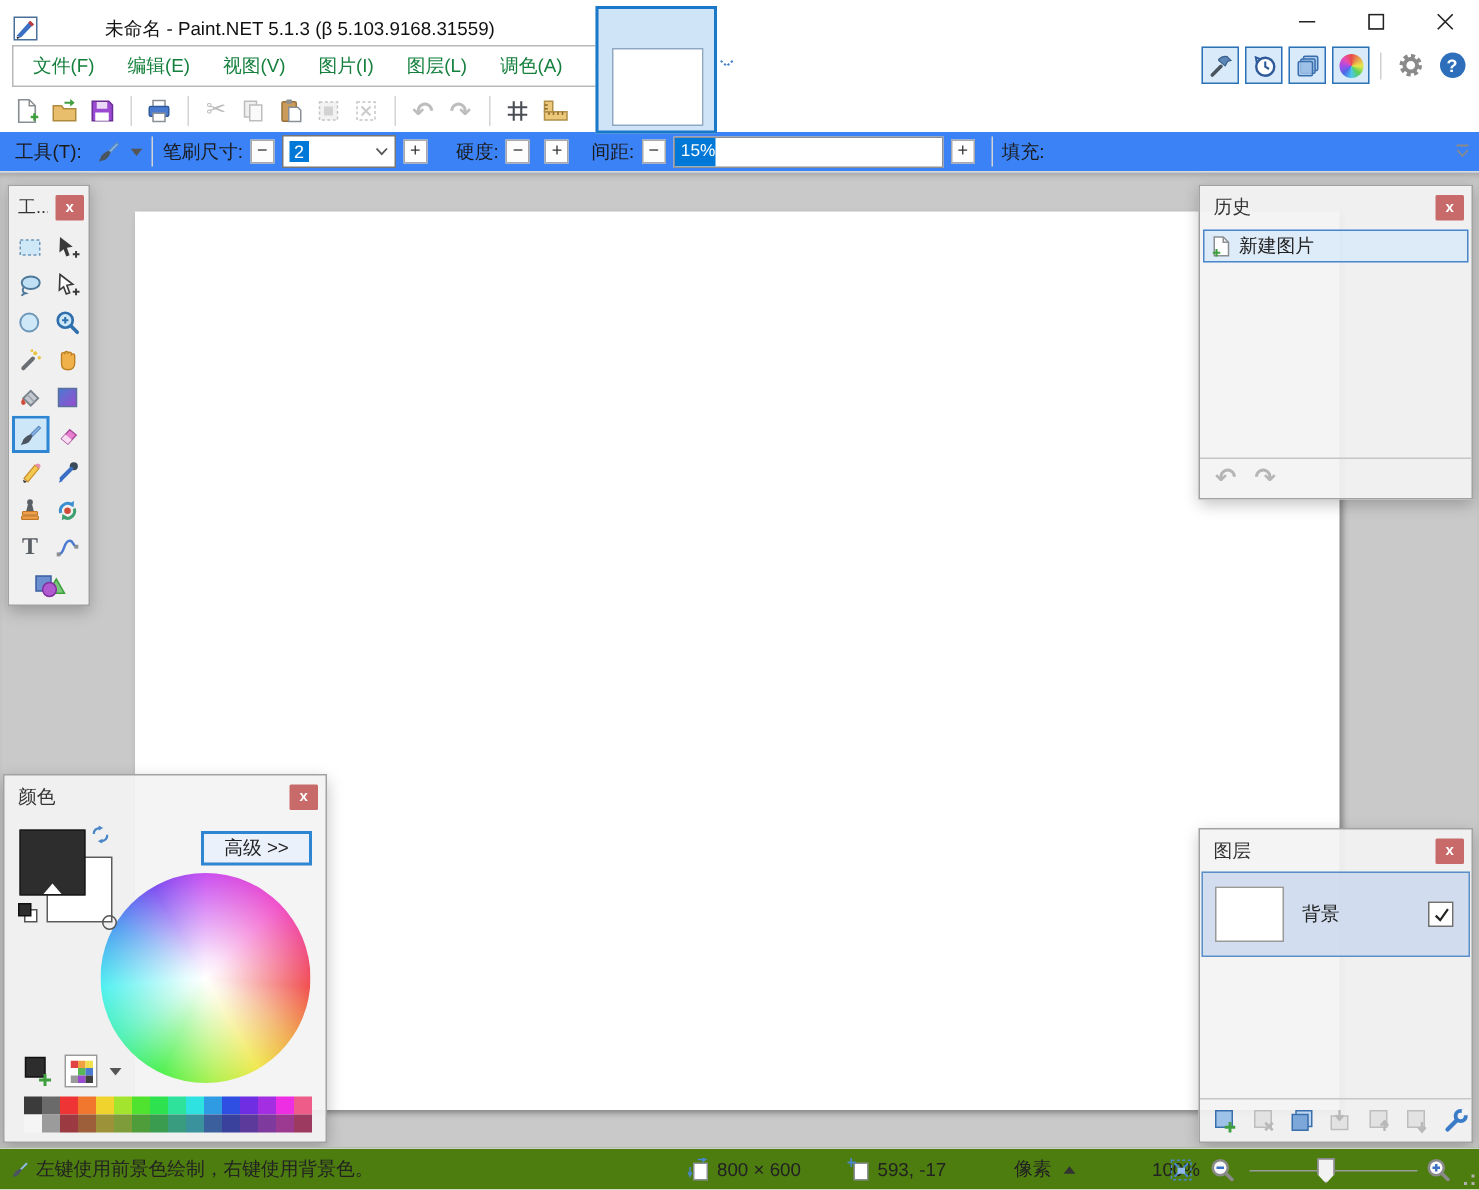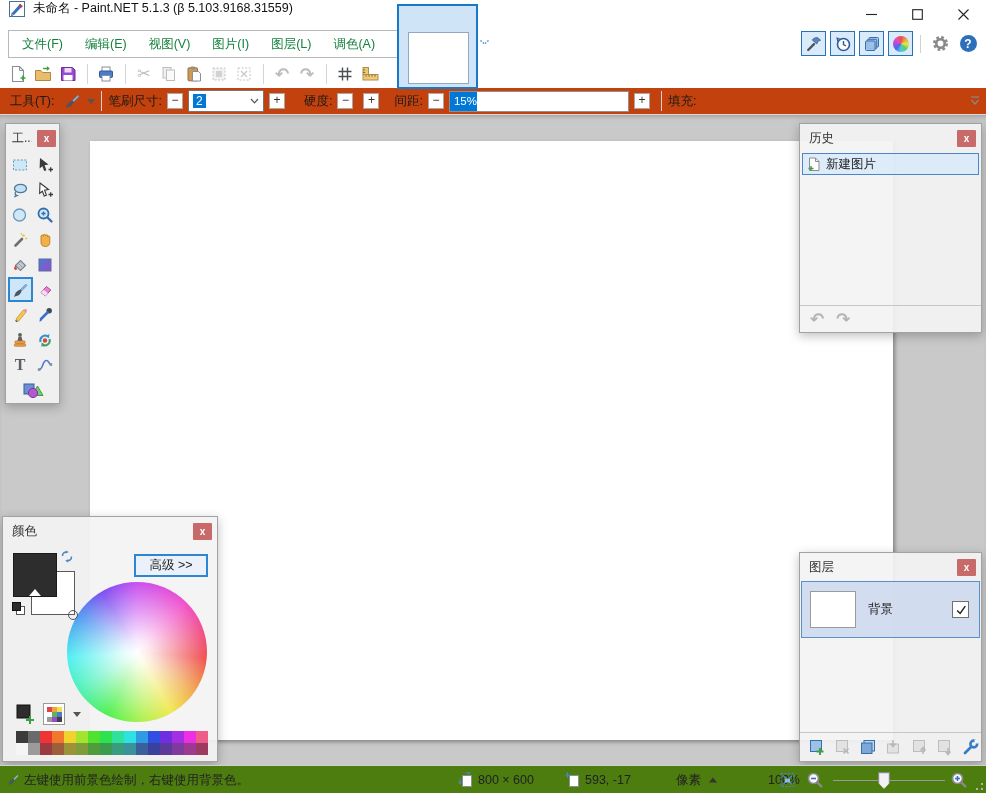--- a/index.html
+++ b/index.html
@@ -1,21 +1,21 @@
 <!DOCTYPE html>
 <html><head>
 <meta charset="utf-8">
 <style>
   * { margin:0; padding:0; box-sizing:border-box; }
   html,body { width:986px; height:793px; overflow:hidden; }
   body { font-family:"Liberation Sans","DejaVu Sans",sans-serif; font-size:12px; color:#222; background:#fff; }
   .window { position:relative; width:986px; height:793px; background:#fff; }
 
   
-  .titlebar { height:28px; display:flex; align-items:flex-start; background:#fff; }
+  .titlebar { height:28px; display:flex; align-items:flex-end; background:#fff;gap:37px; }
   .app-logo { width:18px; height:18px; margin-left:8px; }
   .title-text { margin-left:7px; font-size:12.5px; color:#111; }
   .win-controls { margin-left:auto; display:flex; height:28px; }
   .win-btn { width:46px; height:28px; display:flex; align-items:center; justify-content:center; }
 
   
   .menubar { position:relative; height:32px; background:#fff; }
   .menu-box { position:absolute; left:8px; top:2px; height:28px; display:inline-flex; align-items:center; border:1px solid #b8b8b8; padding:0 2px; background:#fff; }
   .menu-item { padding:0 11px; font-size:12.5px; color:#15803d; line-height:26px; }
   .menu-chevron { position:absolute; left:479px; top:11px; }
@@ -27,21 +27,21 @@
   .wheel-icon { width:16px; height:16px; border-radius:50%; background:conic-gradient(#e84c4c,#e8a04c,#e8e84c,#5ad05a,#4cc8e8,#4c6ae8,#a44ce8,#e84cb4,#e84c4c); }
 
   
   .toolbar { height:28px; display:flex; align-items:center; background:#fff; padding-left:6px; }
   .tb-btn { width:24px; height:24px; display:flex; align-items:center; justify-content:center; margin-right:1px; }
   .tb-sep { width:1px; height:20px; background:#d4d4d4; margin:0 6px; }
   .glyph-disabled { color:#bdbdbd; font-size:16px; line-height:1; }
   .glyph-undo { font-size:17px; font-weight:bold; }
 
   
-  .tooloptions { height:27px; display:flex; align-items:center; background:#c2410c; padding-left:10px; border-bottom:1px solid #d9d9d9; position:relative; }
+  .tooloptions { height:27px; display:flex; align-items:center; background:#3b82f6; padding-left:10px; border-bottom:1px solid #d9d9d9; position:relative; }
   .opt-label { font-size:12.5px; color:#1a1a1a; white-space:nowrap; }
   .spin-btn { width:16px; height:16px; border:1px solid #a8a8a8; background:#fdfdfd; color:#333; font-size:12px; line-height:13px; text-align:center; margin:0 5px; }
   .combo { width:76px; height:22px; border:1px solid #767676; background:#fff; display:flex; align-items:center; padding:0 4px; }
   .combo-val { background:#0078d7; color:#fff; padding:0 3px; font-size:12px; }
   .combo-arrow { margin-left:auto; }
   .slider { position:relative; height:21px; border:1px solid #8f8f8f; background:#fff; overflow:hidden; }
   .slider-fill { position:absolute; left:0; top:0; bottom:0; background:#0078d7; }
   .slider-text { position:absolute; left:4px; top:50%; transform:translateY(-50%); color:#fff; font-size:11.5px; z-index:2; }
   .overflow-chevron { position:absolute; right:5px; top:8px; }
 

